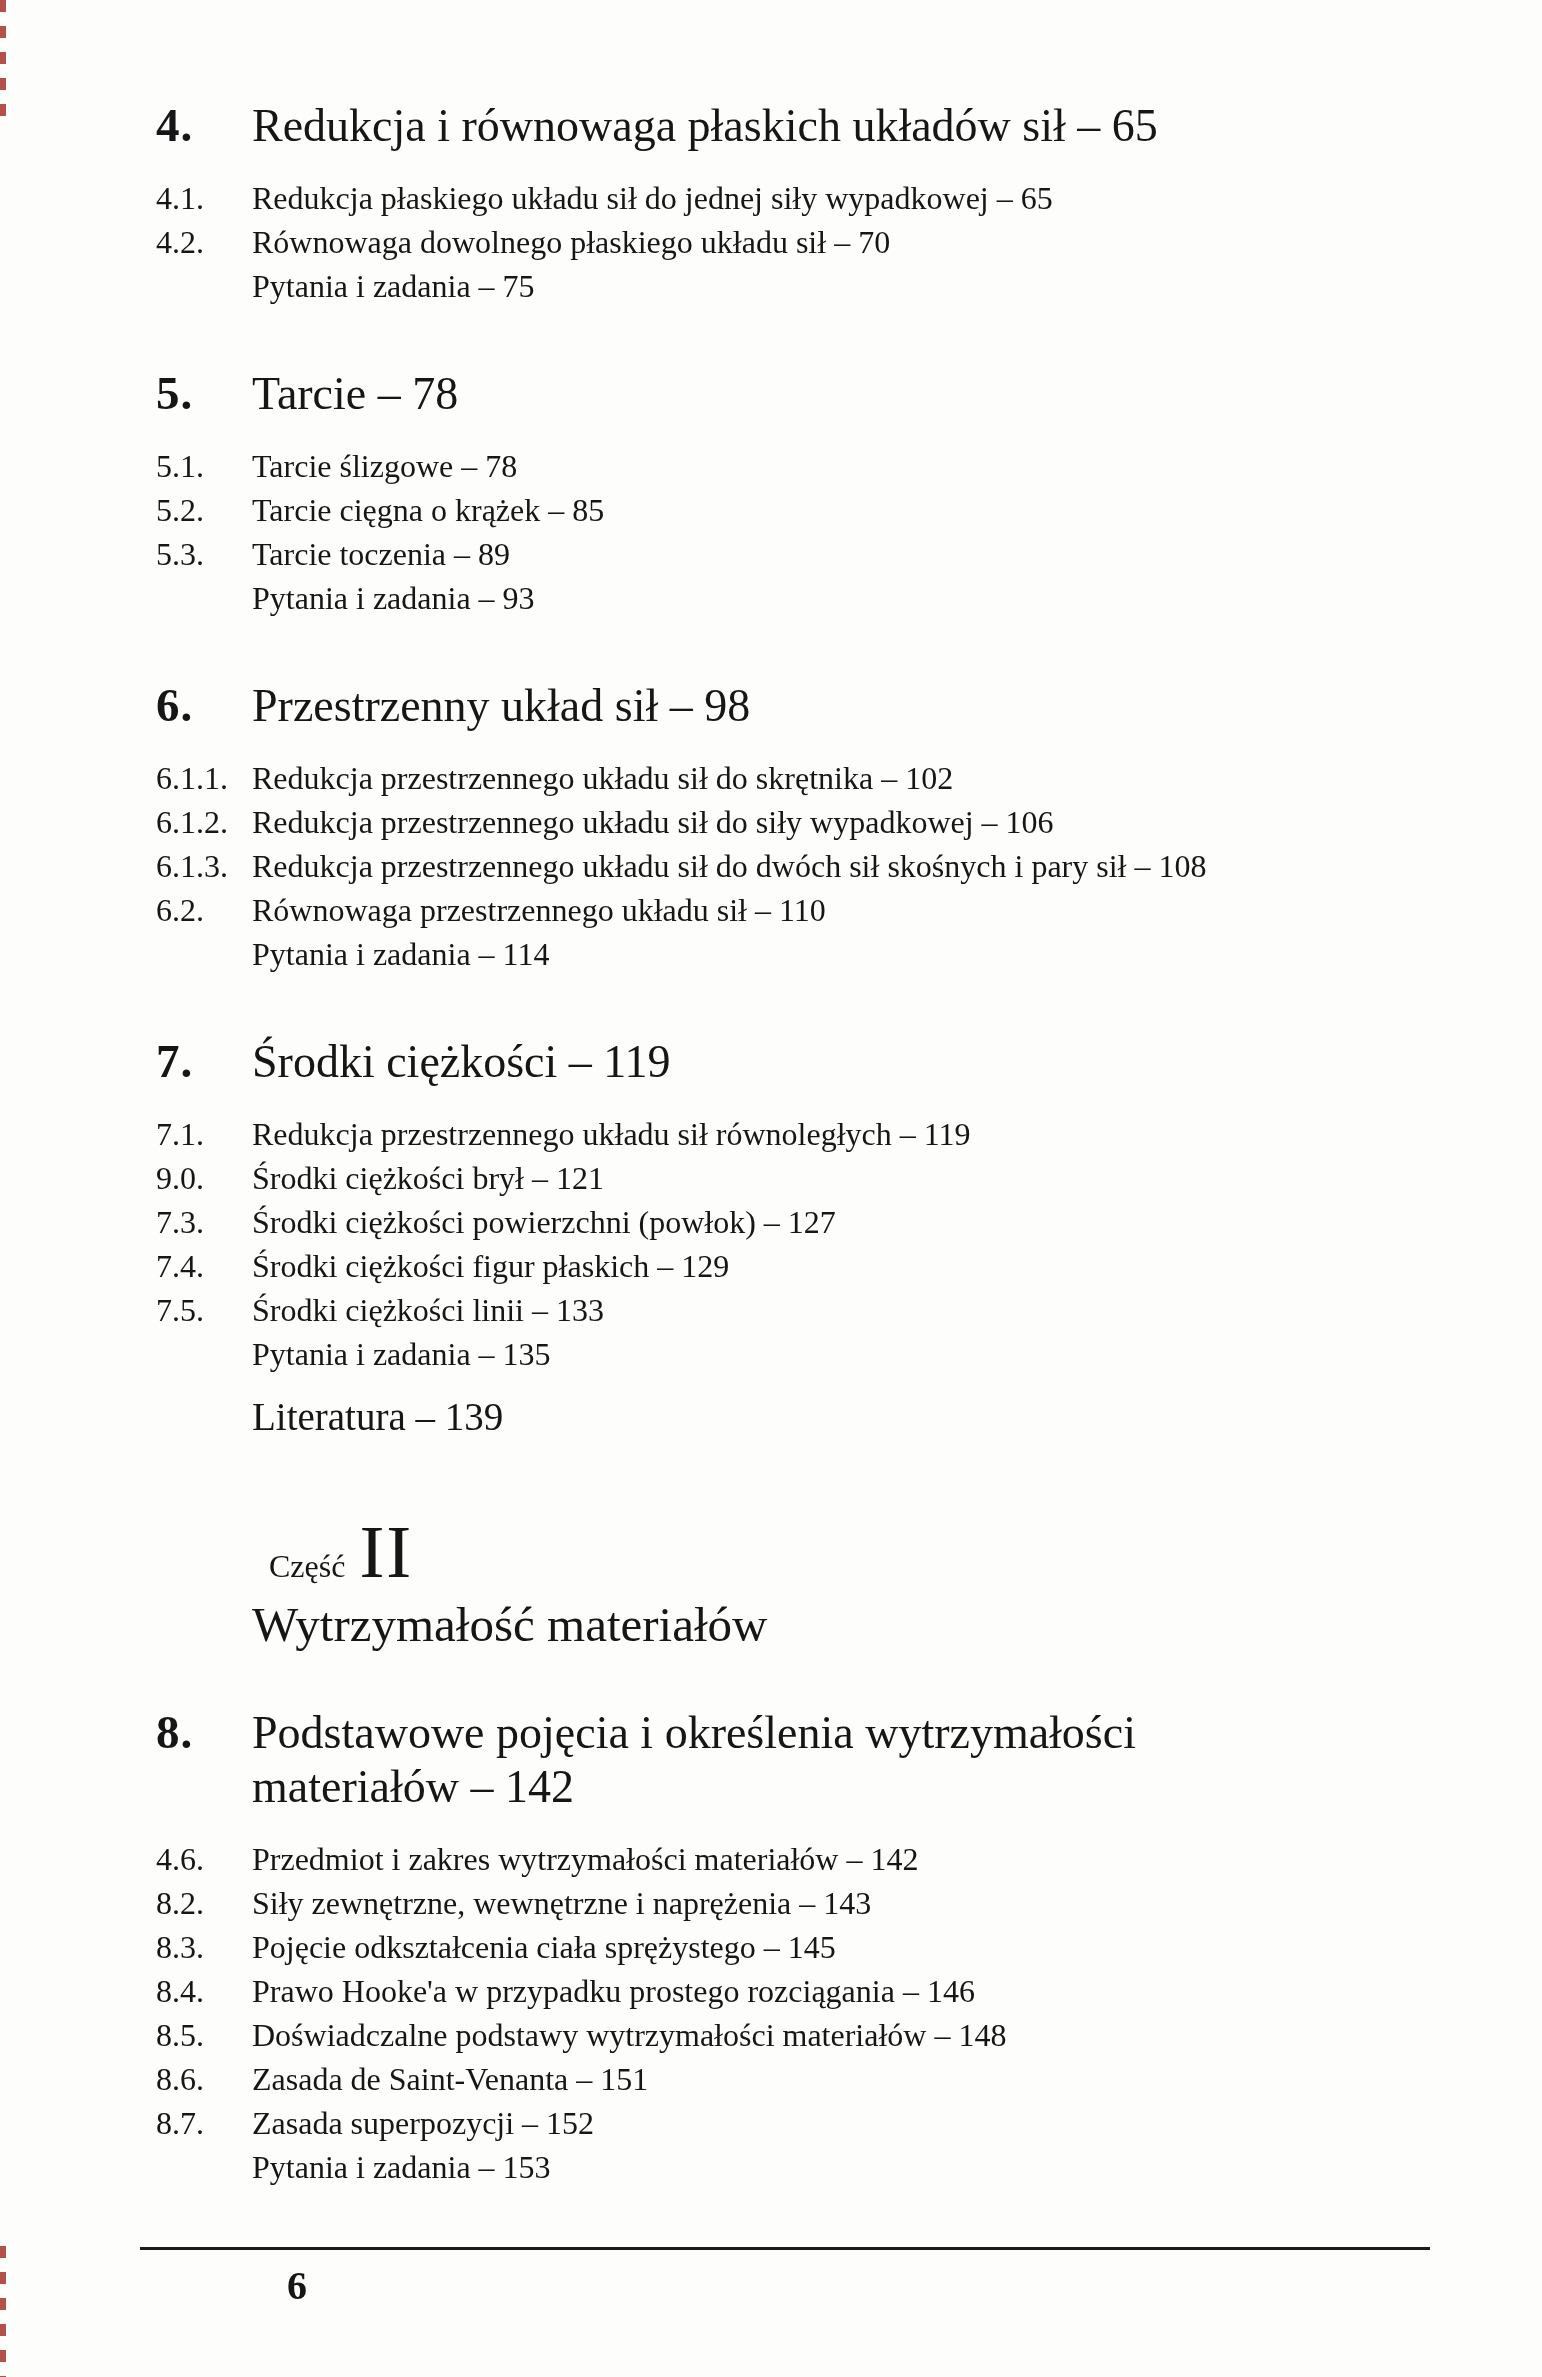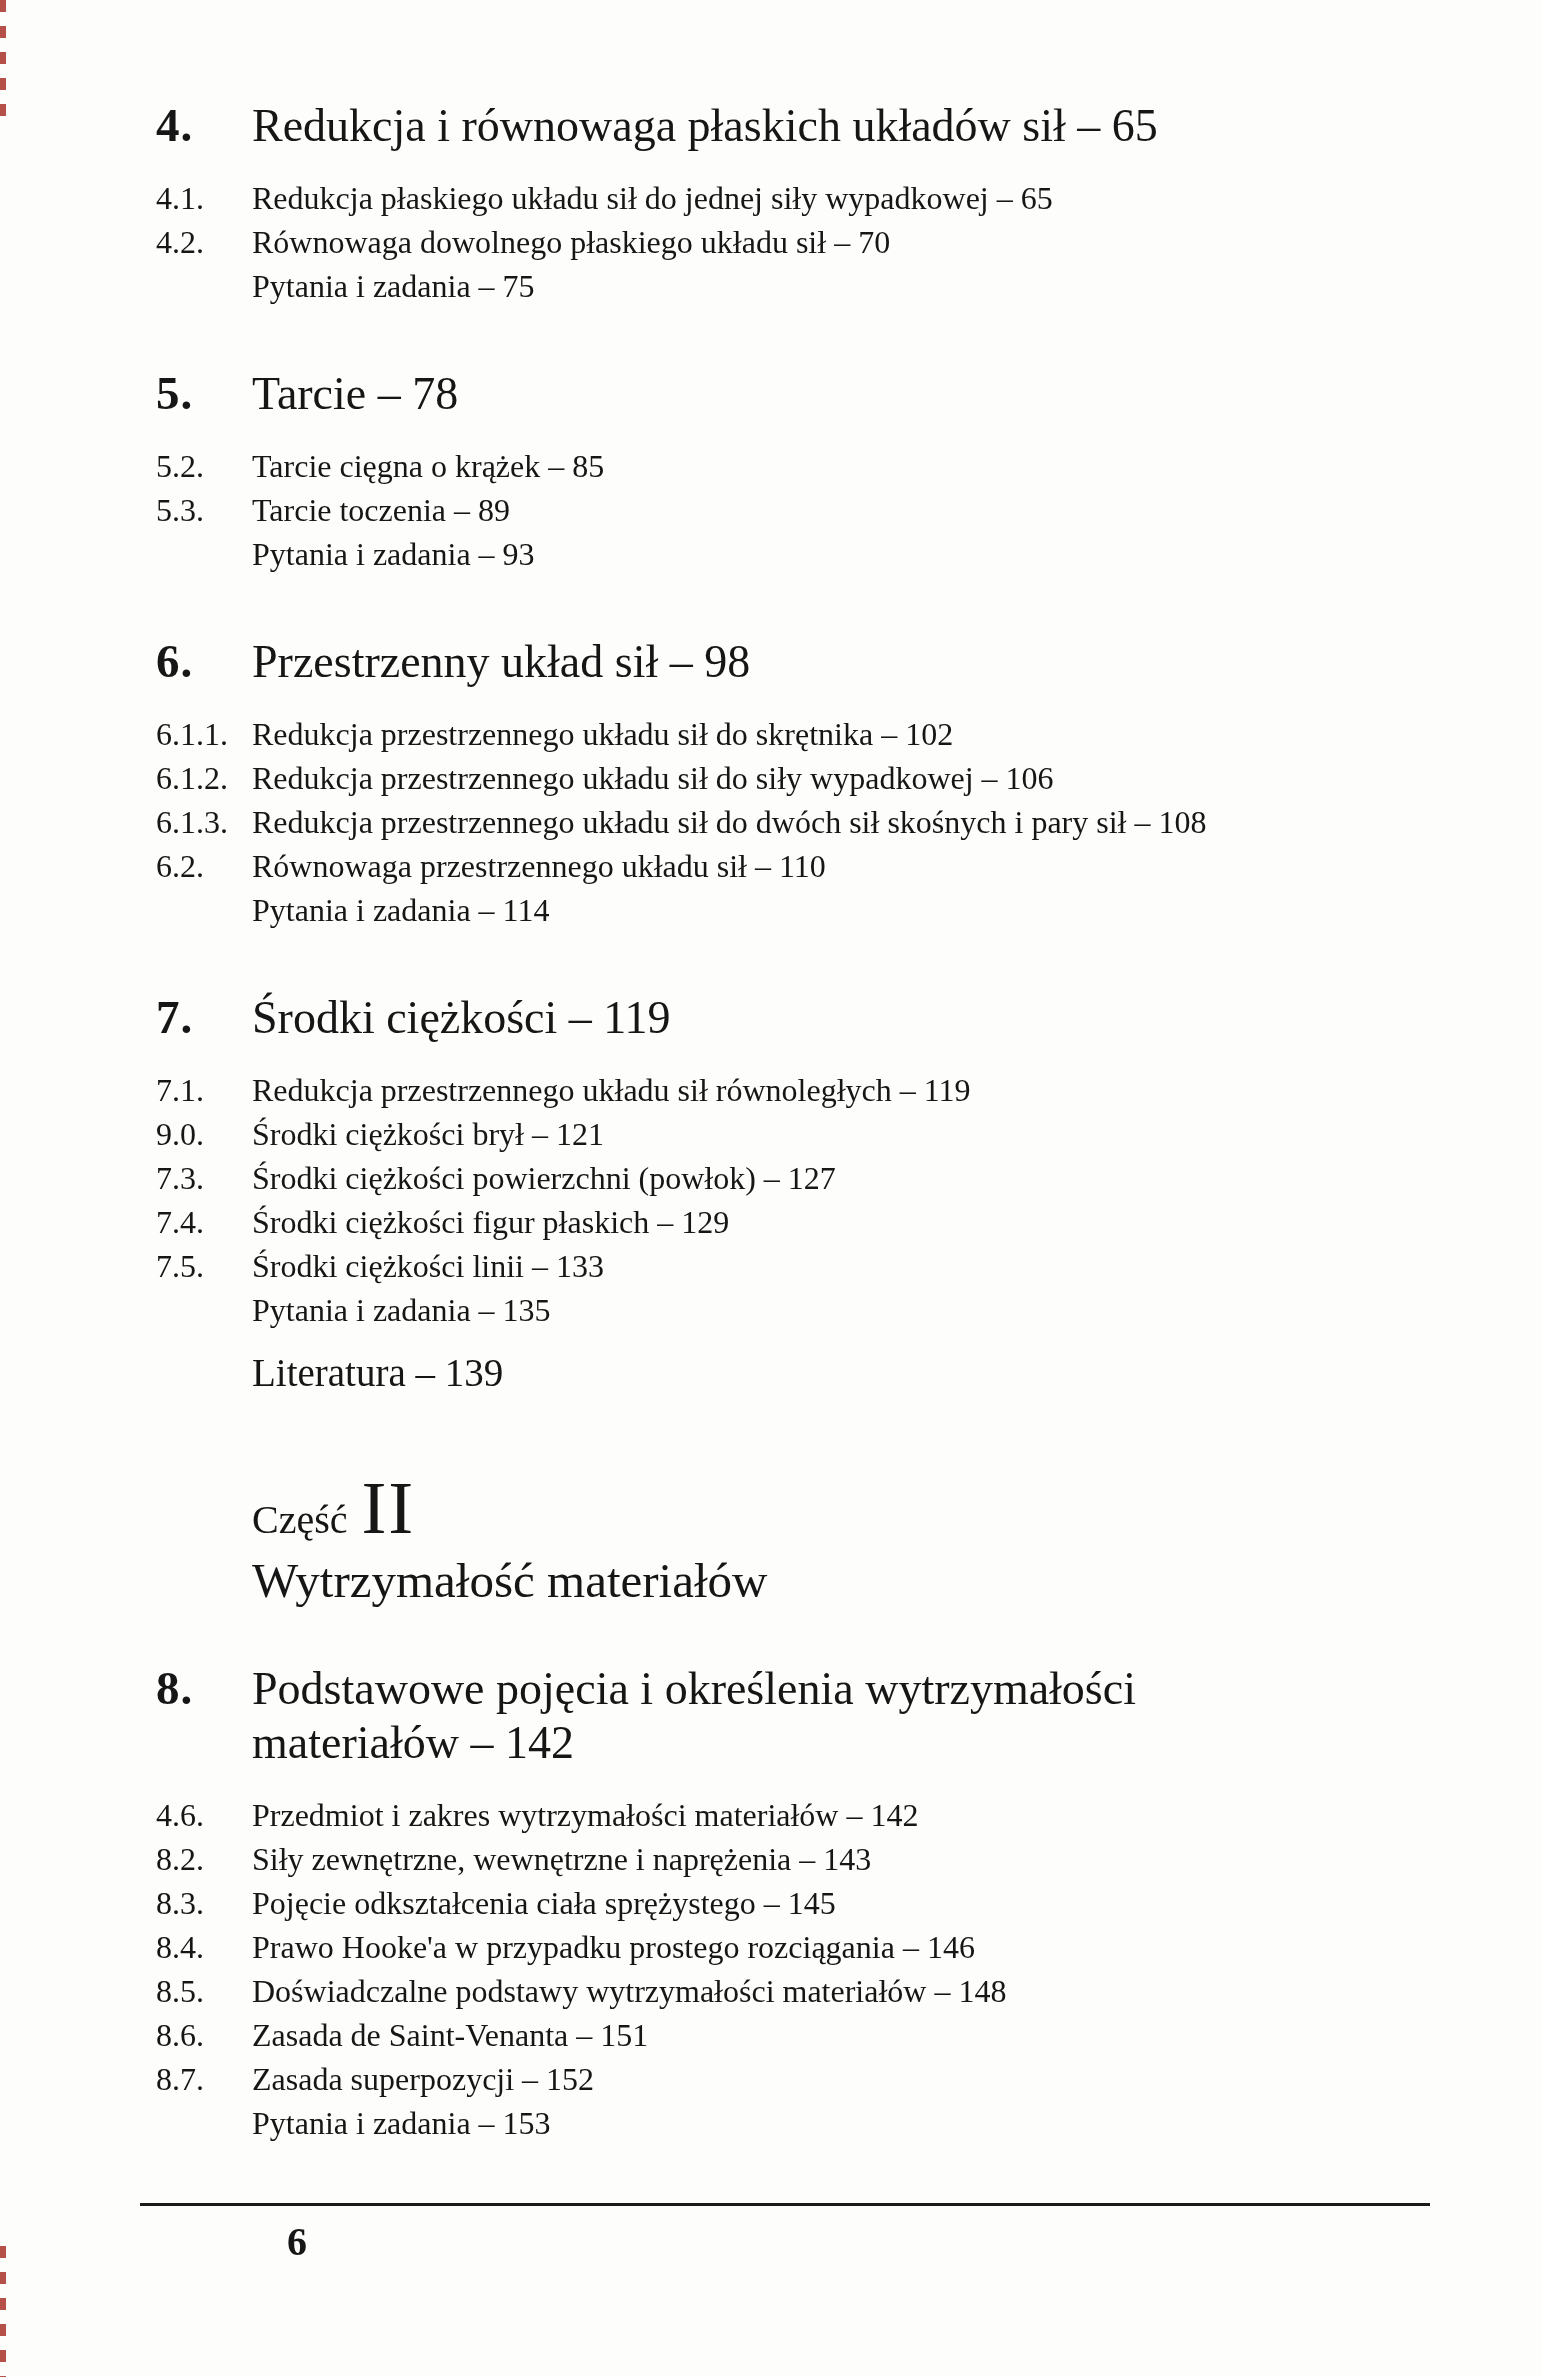--- a/index.html
+++ b/index.html
@@ -55,21 +55,21 @@
 
   .literatura {
     margin: 16px 0 0 96px;
     font-size: 39px;
     line-height: 49px;
   }
   .ch7 { margin-bottom: 70px; }
 
   .part { margin: 0 0 51px 96px; }
   .part-line { display: flex; align-items: baseline; }
-  .part-label { font-size: 40px; }
+  .part-label { font-size: 32px; margin-left: 17px; }
   .part-numeral {
     font-size: 75px;
     font-weight: normal;
     margin-left: 14px;
     line-height: 81px;
     letter-spacing: 1.8px;
   }
   .part-title {
     font-size: 49px;
     line-height: 58px;
@@ -117,20 +117,24 @@
     </div>
   </section>
 
   <section class="chapter">
     <div class="ch-head">
       <span class="ch-num">5.</span>
       <span class="ch-title">Tarcie – 78</span>
     </div>
     <div class="entries">
       <div class="entry">
+        <span class="e-num">5.1.</span>
+        <span class="e-label">Tarcie ślizgowe – 78</span>
+      </div>
+      <div class="entry">
         <span class="e-num">5.2.</span>
         <span class="e-label">Tarcie cięgna o krążek – 85</span>
       </div>
       <div class="entry">
         <span class="e-num">5.3.</span>
         <span class="e-label">Tarcie toczenia – 89</span>
       </div>
       <div class="entry">
         <span class="e-num"></span>
         <span class="e-label">Pytania i zadania – 93</span>

